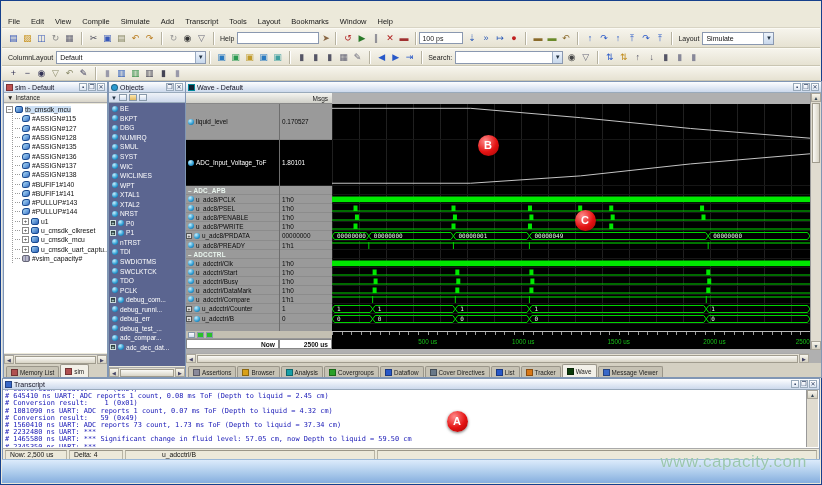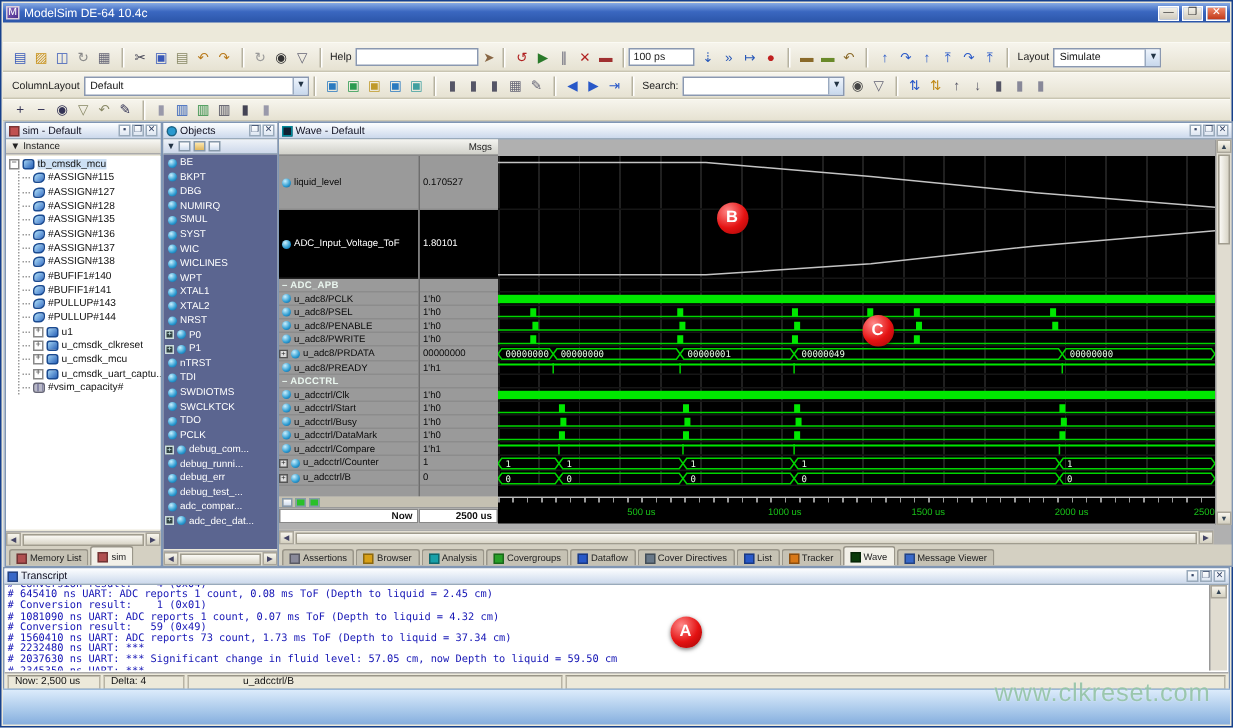--- a/index.html
+++ b/index.html
@@ -138,30 +138,35 @@
   .marker{position:absolute;width:21px;height:21px;border-radius:50%;
     background:radial-gradient(circle at 35% 28%,#ff8a8a,#e41212 55%,#9c0606);
     color:#fff;font-weight:bold;font-size:11px;display:flex;align-items:center;justify-content:center;
     box-shadow:0 1px 3px rgba(0,0,0,.55);z-index:50;}
 </style>
 </head>
 <body>
 
 <div class="win">
 
-  <div class="titlebar">
-    <div class="appico">M</div>
-    <span>ModelSim DE-64 10.4c</span>
-    <div class="wbtns">
-      <div class="wbtn">—</div>
-      <div class="wbtn">❐</div>
-      <div class="wbtn close">✕</div>
-    </div>
-  </div>
-
+
+  <div class="menubar" id="menubar">
+      <span class="menuitem">File</span>
+      <span class="menuitem">Edit</span>
+      <span class="menuitem">View</span>
+      <span class="menuitem">Compile</span>
+      <span class="menuitem">Simulate</span>
+      <span class="menuitem">Add</span>
+      <span class="menuitem">Transcript</span>
+      <span class="menuitem">Tools</span>
+      <span class="menuitem">Layout</span>
+      <span class="menuitem">Bookmarks</span>
+      <span class="menuitem">Window</span>
+      <span class="menuitem">Help</span>
+    </div>
 
   <div class="tbrow tb1">
     <div class="tbgroup">
         <div class="tbicon" style="color: rgb(56, 88, 184);">▤</div>
         <div class="tbicon" style="color: rgb(200, 144, 24);">▨</div>
         <div class="tbicon" style="color: rgb(56, 88, 184);">◫</div>
         <div class="tbicon" style="color: rgb(136, 136, 136);">↻</div>
         <div class="tbicon" style="color: rgb(102, 102, 119);">▦</div>
       </div>
       <div class="tbsep"></div>
@@ -861,33 +866,33 @@
       </div>
     </div>
     <div class="tcontent" id="tlines">
         <div class="tline" style="margin-top: -4px;"># Conversion result:    4 (0x04)</div>
         <div class="tline"># 645410 ns UART: ADC reports 1 count, 0.08 ms ToF (Depth to liquid = 2.45 cm)</div>
         <div class="tline"># Conversion result:    1 (0x01)</div>
         <div class="tline"># 1081090 ns UART: ADC reports 1 count, 0.07 ms ToF (Depth to liquid = 4.32 cm)</div>
         <div class="tline"># Conversion result:   59 (0x49)</div>
         <div class="tline"># 1560410 ns UART: ADC reports 73 count, 1.73 ms ToF (Depth to liquid = 37.34 cm)</div>
         <div class="tline"># 2232480 ns UART: ***</div>
-        <div class="tline"># 2037630 ns UART: *** Significant change in fluid level: 57.05 cm, now Depth to liquid = 59.50 cm</div>
+        <div class="tline"># 1465580 ns UART: *** Significant change in fluid level: 57.05 cm, now Depth to liquid = 59.50 cm</div>
         <div class="tline"># 2345350 ns UART: ***</div>
       </div>
     <div class="tvsb">
       <div class="sbbtn" style="width:100%">▲</div>
     </div>
     <div class="tstatus">
       <div class="scell" style="width:62px">Now: 2,500 us</div>
       <div class="scell" style="width:54px">Delta: 4</div>
       <div class="scell" style="width:250px;padding-left:36px;justify-content:flex-start">u_adcctrl/B</div>
       <div class="scell" style="flex:1"></div>
     </div>
   </div>
 
   <div class="bstrip"></div>
-  <div class="watermark">www.clkreset.com</div>
+  <div class="watermark">www.capacity.com</div>
 </div>
 
 <div class="marker" style="left: 477.5px; top: 134.5px;">B</div>
 <div class="marker" style="left: 574.5px; top: 209.5px;">C</div>
 <div class="marker" style="left: 446.5px; top: 410.5px;">A</div>
 
 </body></html>

